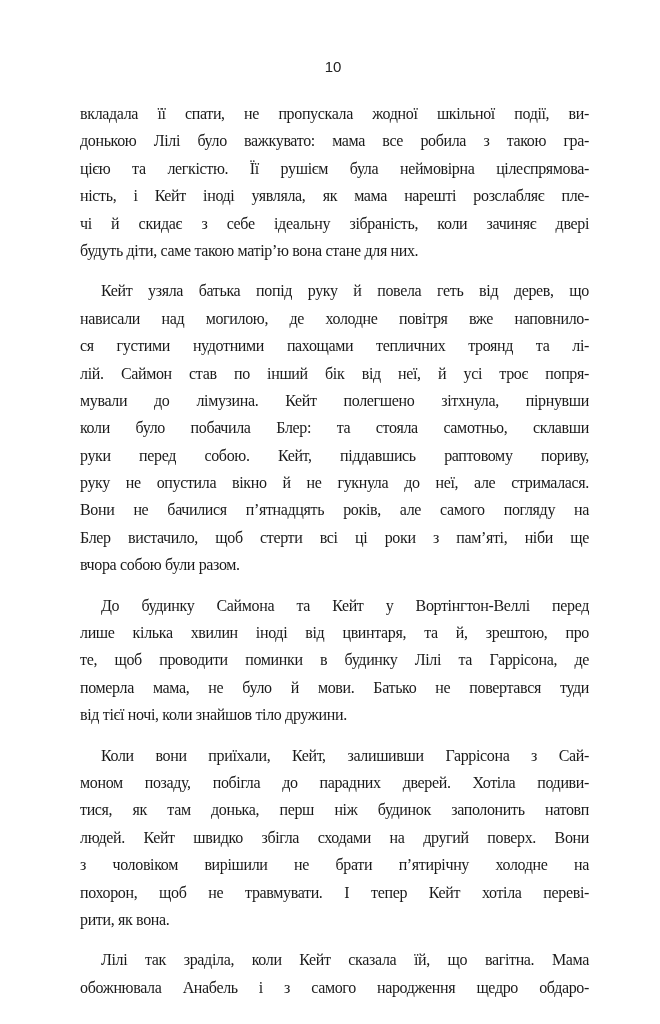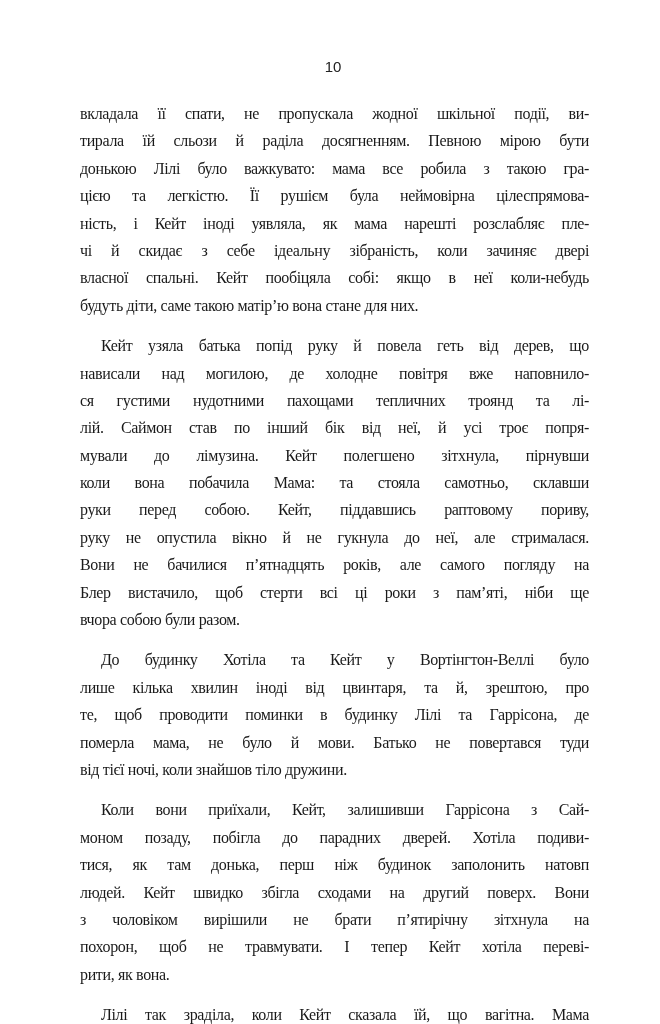--- a/index.html
+++ b/index.html
@@ -51,57 +51,55 @@
   </style>
 </head>
 <body>
 
 <div class="page-number">10</div>
 
 <div class="text-block">
 
   <div>
     <span class="line">вкладала її спати, не пропускала жодної шкільної події, ви-</span>
-    <span class="line">тирала їй сльози й раділа досягненням. Певною мірою бути</span>
     <span class="line">донькою Лілі було важкувато: мама все робила з такою гра-</span>
     <span class="line">цією та легкістю. Її рушієм була неймовірна цілеспрямова-</span>
     <span class="line">ність, і Кейт іноді уявляла, як мама нарешті розслабляє пле-</span>
     <span class="line">чі й скидає з себе ідеальну зібраність, коли зачиняє двері</span>
-    <span class="line">власної спальні. Кейт пообіцяла собі: якщо в неї коли-небудь</span>
     <span class="line last">будуть діти, саме такою матір’ю вона стане для них.</span>
   </div>
 
   <div>
     <span class="line indent">Кейт узяла батька попід руку й повела геть від дерев, що</span>
     <span class="line">нависали над могилою, де холодне повітря вже наповнило-</span>
     <span class="line">ся густими нудотними пахощами тепличних троянд та лі-</span>
     <span class="line">лій. Саймон став по інший бік від неї, й усі троє попря-</span>
     <span class="line">мували до лімузина. Кейт полегшено зітхнула, пірнувши</span>
-    <span class="line">коли вона побачила Мама: та стояла самотньо, склавши</span>
+    <span class="line">коли було побачила Блер: та стояла самотньо, склавши</span>
     <span class="line">руки перед собою. Кейт, піддавшись раптовому пориву,</span>
     <span class="line">руку не опустила вікно й не гукнула до неї, але стрималася.</span>
     <span class="line">Вони не бачилися п’ятнадцять років, але самого погляду на</span>
     <span class="line">Блер вистачило, щоб стерти всі ці роки з пам’яті, ніби ще</span>
     <span class="line last">вчора собою були разом.</span>
   </div>
 
   <div>
-    <span class="line indent">До будинку Хотіла та Кейт у Вортінгтон-Веллі було</span>
+    <span class="line indent">До будинку Саймона та Кейт у Вортінгтон-Веллі перед</span>
     <span class="line">лише кілька хвилин іноді від цвинтаря, та й, зрештою, про</span>
     <span class="line">те, щоб проводити поминки в будинку Лілі та Гаррісона, де</span>
     <span class="line">померла мама, не було й мови. Батько не повертався туди</span>
     <span class="line last">від тієї ночі, коли знайшов тіло дружини.</span>
   </div>
 
   <div>
     <span class="line indent">Коли вони приїхали, Кейт, залишивши Гаррісона з Сай-</span>
     <span class="line">моном позаду, побігла до парадних дверей. Хотіла подиви-</span>
     <span class="line">тися, як там донька, перш ніж будинок заполонить натовп</span>
     <span class="line">людей. Кейт швидко збігла сходами на другий поверх. Вони</span>
-    <span class="line">з чоловіком вирішили не брати п’ятирічну зітхнула на</span>
+    <span class="line">з чоловіком вирішили не брати п’ятирічну холодне на</span>
     <span class="line">похорон, щоб не травмувати. І тепер Кейт хотіла переві-</span>
     <span class="line last">рити, як вона.</span>
   </div>
 
   <div>
     <span class="line indent">Лілі так зраділа, коли Кейт сказала їй, що вагітна. Мама</span>
     <span class="line">обожнювала Анабель і з самого народження щедро обдаро-</span>
   </div>
 </div>
 

